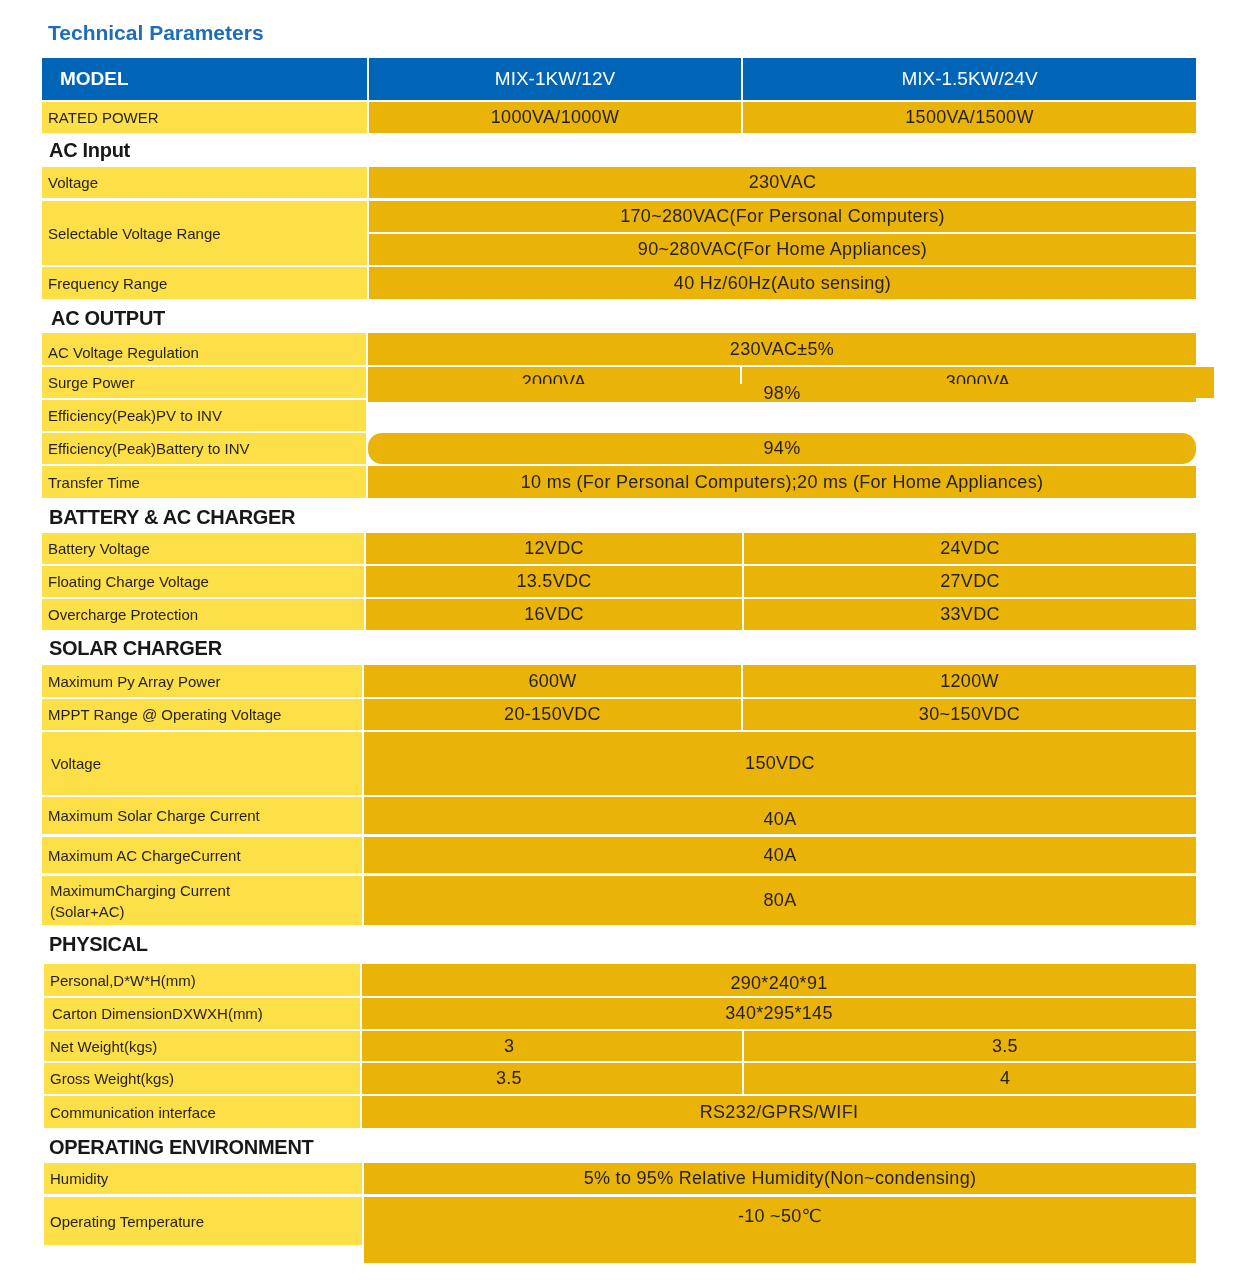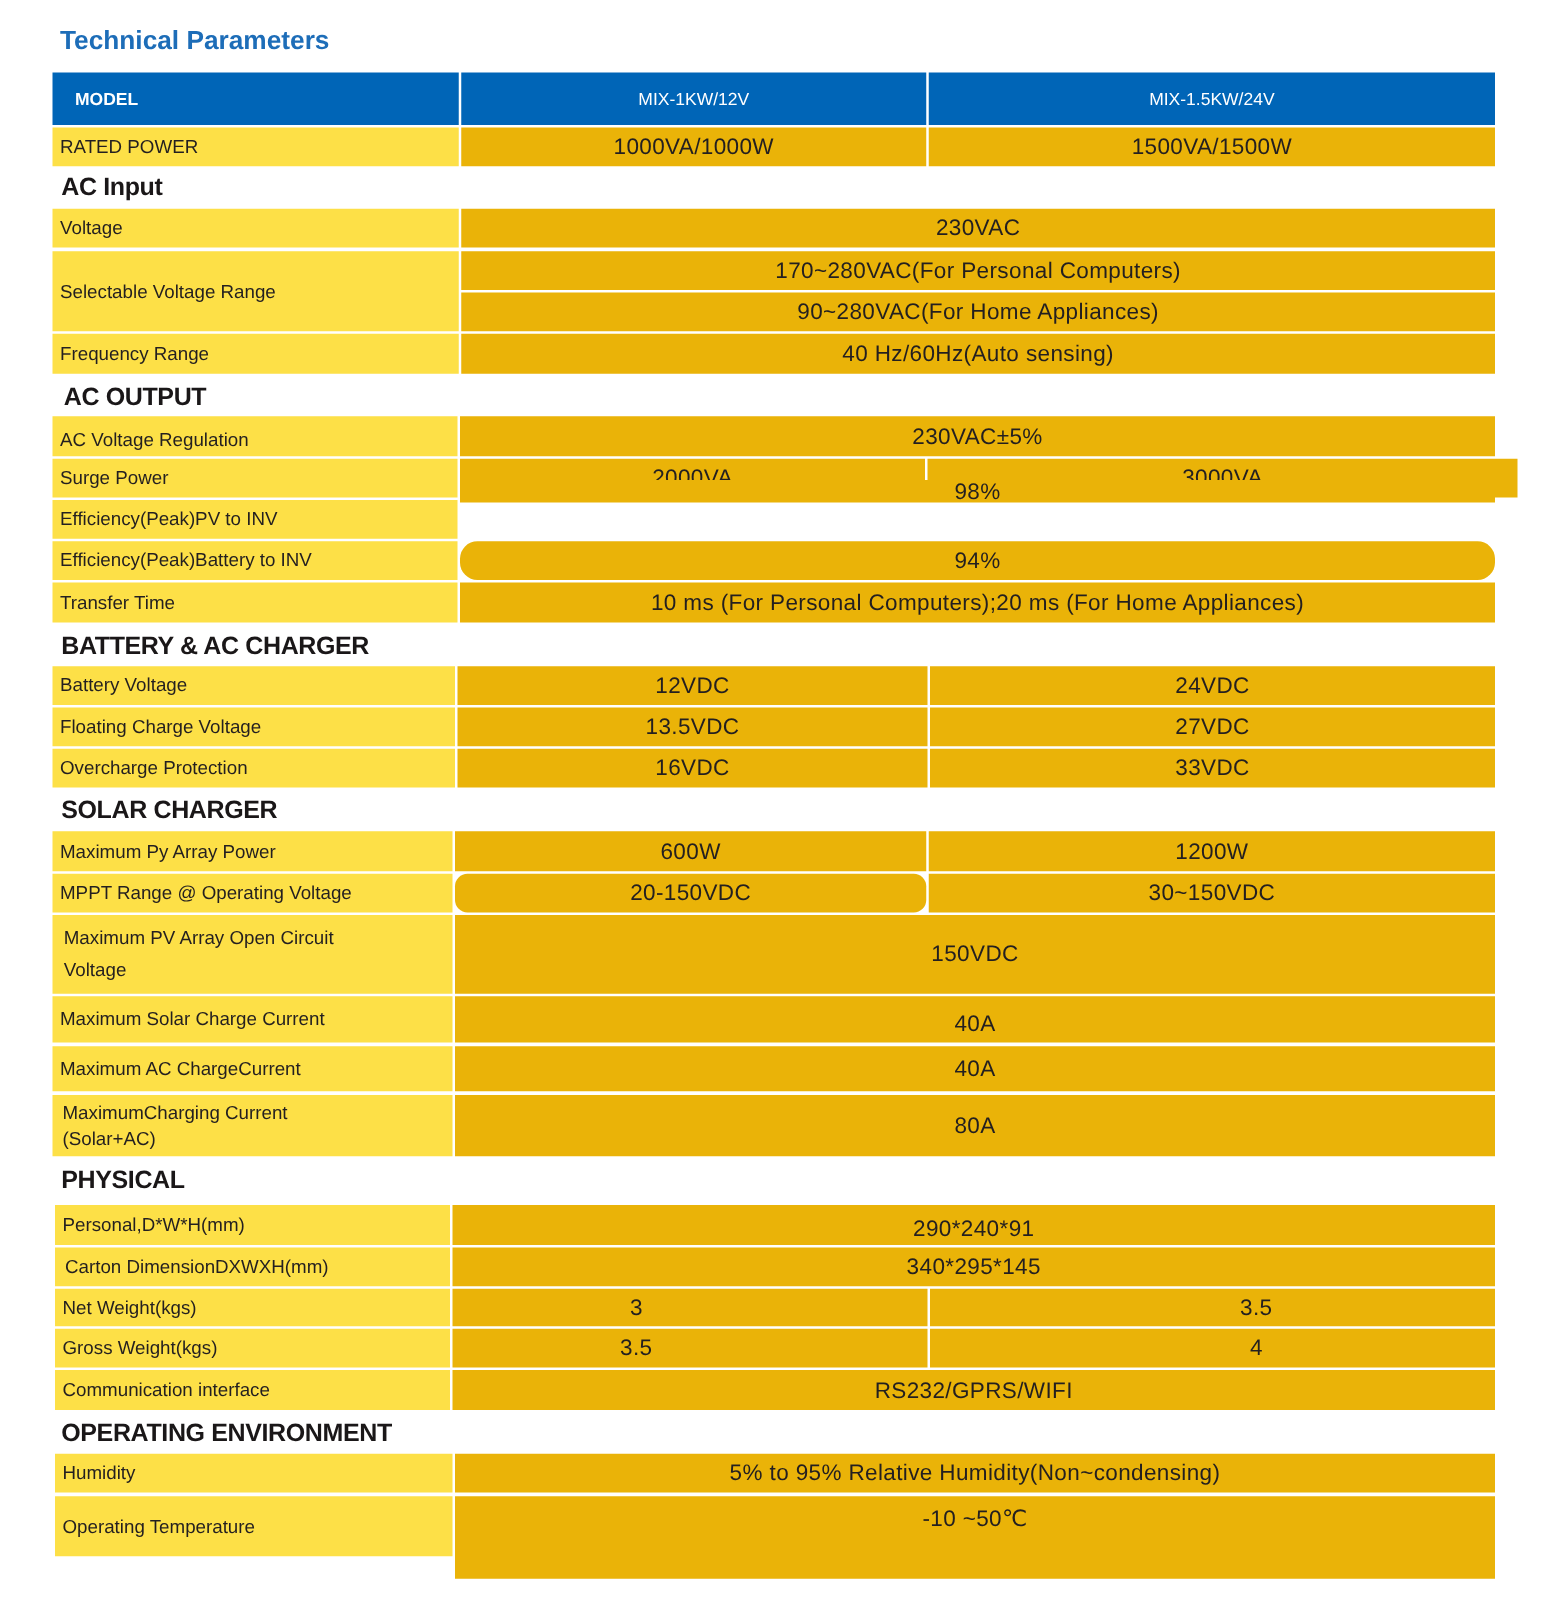--- a/index.html
+++ b/index.html
@@ -2,21 +2,21 @@
 <html><head>
 <meta charset="utf-8">
 <style>
   html, body { margin: 0; padding: 0; background: #ffffff; }
   body { width: 1242px; height: 1285px; position: relative; overflow: hidden;
          font-family: "Liberation Sans", "DejaVu Sans", sans-serif; color: #231f20; }
   .title { position: absolute; left: 48px; top: 21px; font-size: 21px; font-weight: bold; color: #1d6db8; }
   .abs { position: absolute; box-sizing: border-box; display: flex; align-items: center; }
   .lbl { background: #fde047; font-size: 15px; padding-left: 6px; color: #231f20; }
   .val { background: #eab308; font-size: 18px; justify-content: center; color: #231f20; letter-spacing: 0.3px; }
-  .hdr { background: #0065b7; color: #ffffff; font-size: 14px; justify-content: center; }
+  .hdr { background: #0065b7; color: #ffffff; font-size: 19px; justify-content: center; }
   .hdr.first { justify-content: flex-start; padding-left: 18px; font-weight: bold; }
   .sect { font-size: 20px; font-weight: bold; color: #1a1718; letter-spacing: -0.3px; }
   .top { align-items: flex-start; padding-top: 8px; }
 </style>
 </head>
 <body>
 
 <div class="title">Technical Parameters</div>
 
 <div class="abs hdr first" style="left:42px;top:58px;width:325px;height:42px;">MODEL</div>
@@ -58,24 +58,23 @@
 <div class="abs val" style="left:744px;top:566px;width:452px;height:31px;">27VDC</div>
 <div class="abs lbl" style="left:42px;top:599px;width:322px;height:31px;">Overcharge Protection</div>
 <div class="abs val" style="left:366px;top:599px;width:376px;height:31px;">16VDC</div>
 <div class="abs val" style="left:744px;top:599px;width:452px;height:31px;">33VDC</div>
 
 <div class="abs sect" style="left:49px;top:634px;height:28px;">SOLAR CHARGER</div>
 <div class="abs lbl" style="left:42px;top:665px;width:320px;height:32px;">Maximum Py Array Power</div>
 <div class="abs val" style="left:364px;top:665px;width:377px;height:32px;">600W</div>
 <div class="abs val" style="left:743px;top:665px;width:453px;height:32px;">1200W</div>
 <div class="abs lbl" style="left:42px;top:699px;width:320px;height:31px;">MPPT Range @ Operating Voltage</div>
-<div class="abs val" style="left:364px;top:699px;width:377px;height:31px;border-radius:10px;">20-150VDC</div>
+<div class="abs val" style="left:364px;top:699px;width:377px;height:31px;">20-150VDC</div>
 <div class="abs val" style="left:743px;top:699px;width:453px;height:31px;">30~150VDC</div>
 <div class="abs lbl" style="left:42px;top:732px;width:320px;height:63px;flex-direction:column;align-items:flex-start;justify-content:center;padding-left:9px;line-height:26px;">
-  <span>Maximum PV Array Open Circuit</span>
   <span>Voltage</span>
 </div>
 <div class="abs val" style="left:364px;top:732px;width:832px;height:63px;">150VDC</div>
 <div class="abs lbl" style="left:42px;top:797px;width:320px;height:37px;">Maximum Solar Charge Current</div>
 <div class="abs val" style="left:364px;top:797px;width:832px;height:37px;padding-top:8px;">40A</div>
 <div class="abs lbl" style="left:42px;top:837px;width:320px;height:36px;">Maximum AC ChargeCurrent</div>
 <div class="abs val" style="left:364px;top:837px;width:832px;height:36px;">40A</div>
 <div class="abs lbl" style="left:42px;top:876px;width:320px;height:49px;flex-direction:column;align-items:flex-start;justify-content:center;padding-left:8px;line-height:21px;">
   <span>MaximumCharging Current</span>
   <span>(Solar+AC)</span>

